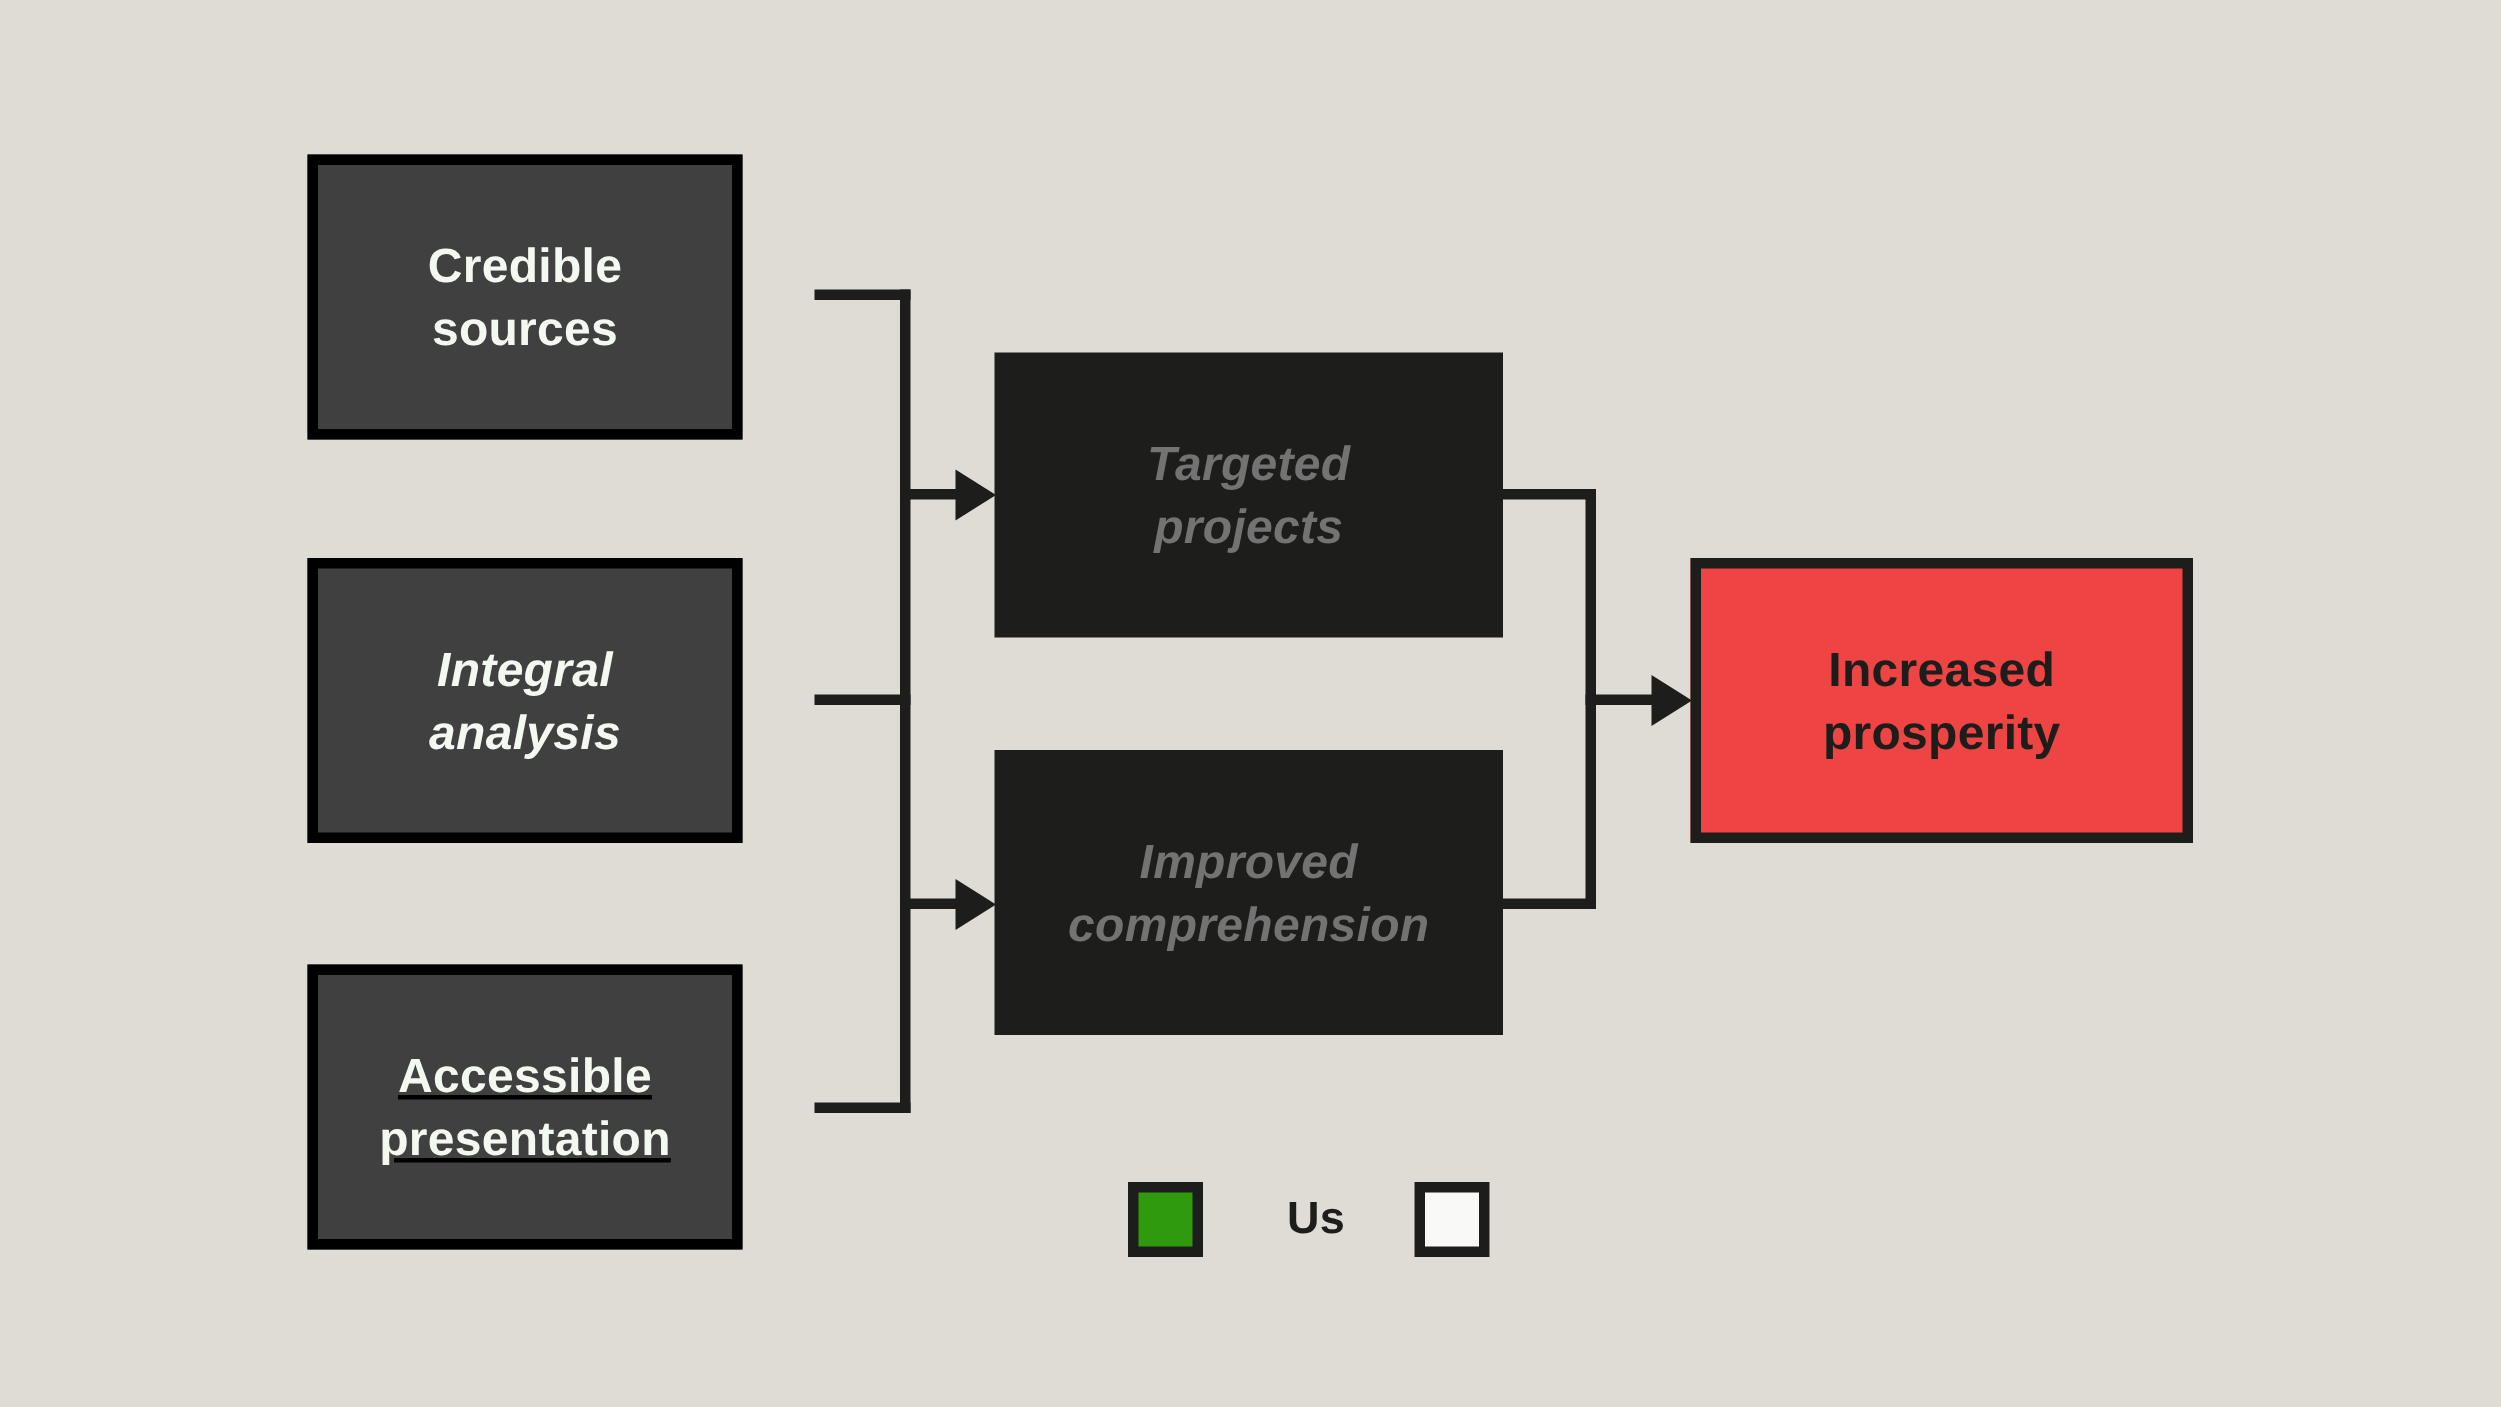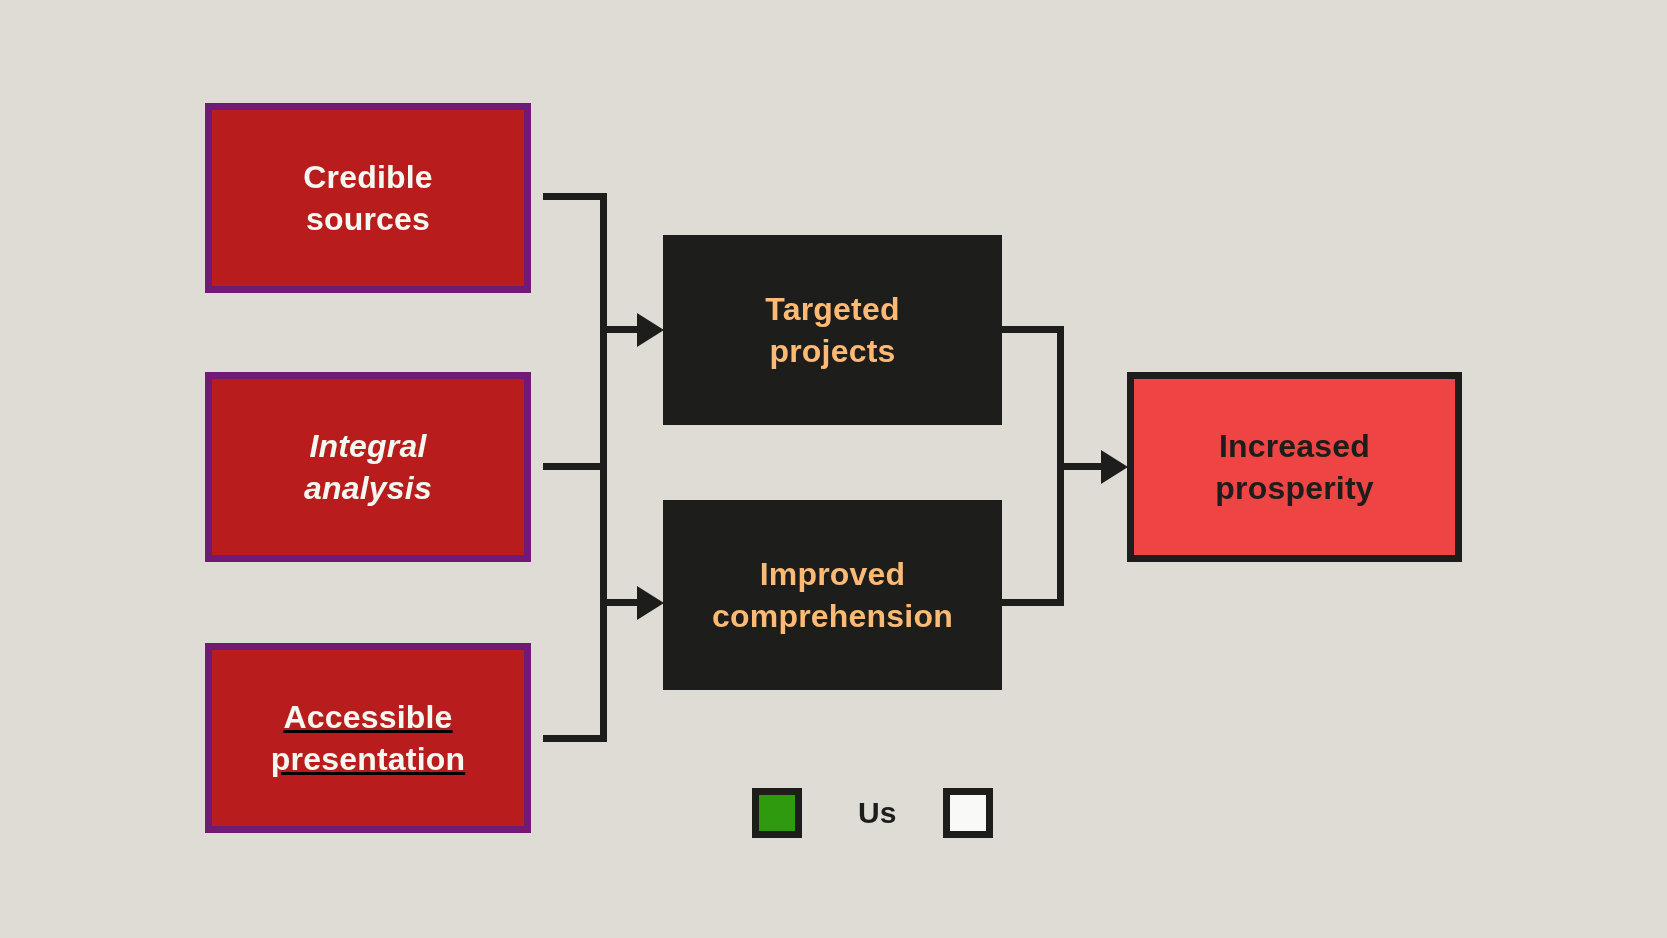--- a/index.html
+++ b/index.html
@@ -24,33 +24,33 @@
     text-align: center;
   }
   .node-label {
     white-space: pre-line;
     font-weight: 700;
     font-size: 32px;
     line-height: 1.32;
     letter-spacing: 0.2px;
   }
   .node-us {
-    width: 326px;
+    width: 290px;
     height: 190px;
-    background: #b91c1c;
-    border: 7px solid #701a75;
+    background: #404040;
+    border: 7px solid #000000;
   }
   .node-us .node-label { color: #f3f8f0; }
   .node-users {
     width: 339px;
     height: 190px;
     background: #1d1d1b;
     border: none;
   }
-  .node-users .node-label { color: #fdba74; }
+  .node-users .node-label { color: #737373; font-style: italic; }
   .node-maghreb {
     width: 335px;
     height: 190px;
     background: #ef4444;
     border: 7px solid #1d1d1b;
   }
   .node-maghreb .node-label { color: #1d1d1b; }
 
   .line {
     position: absolute;

